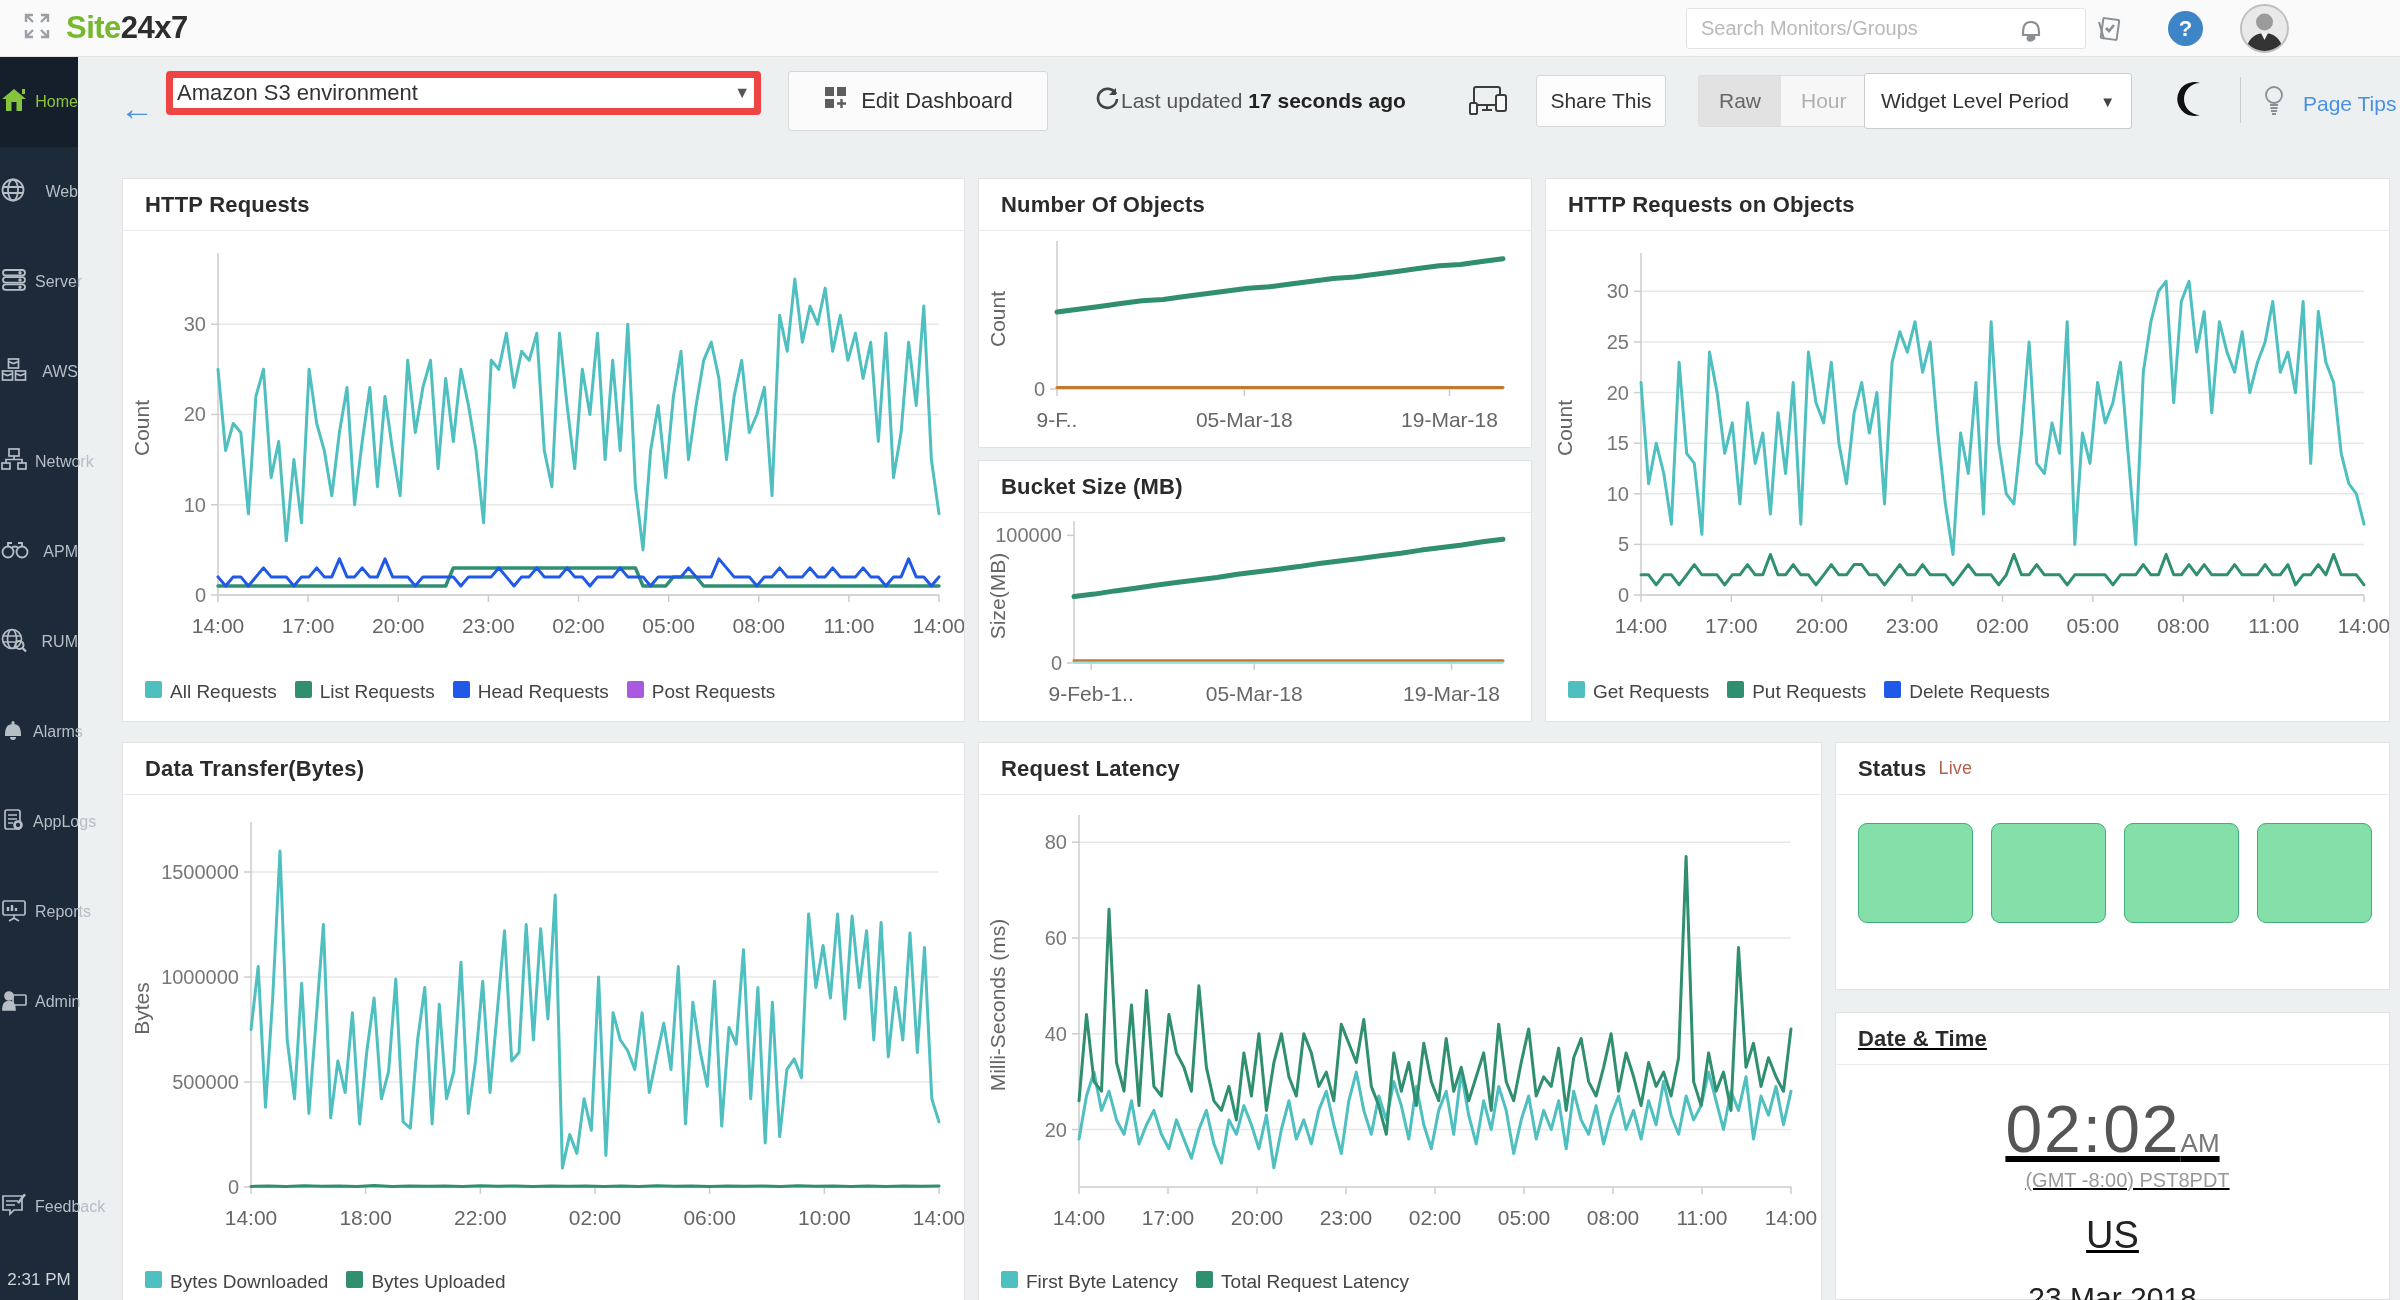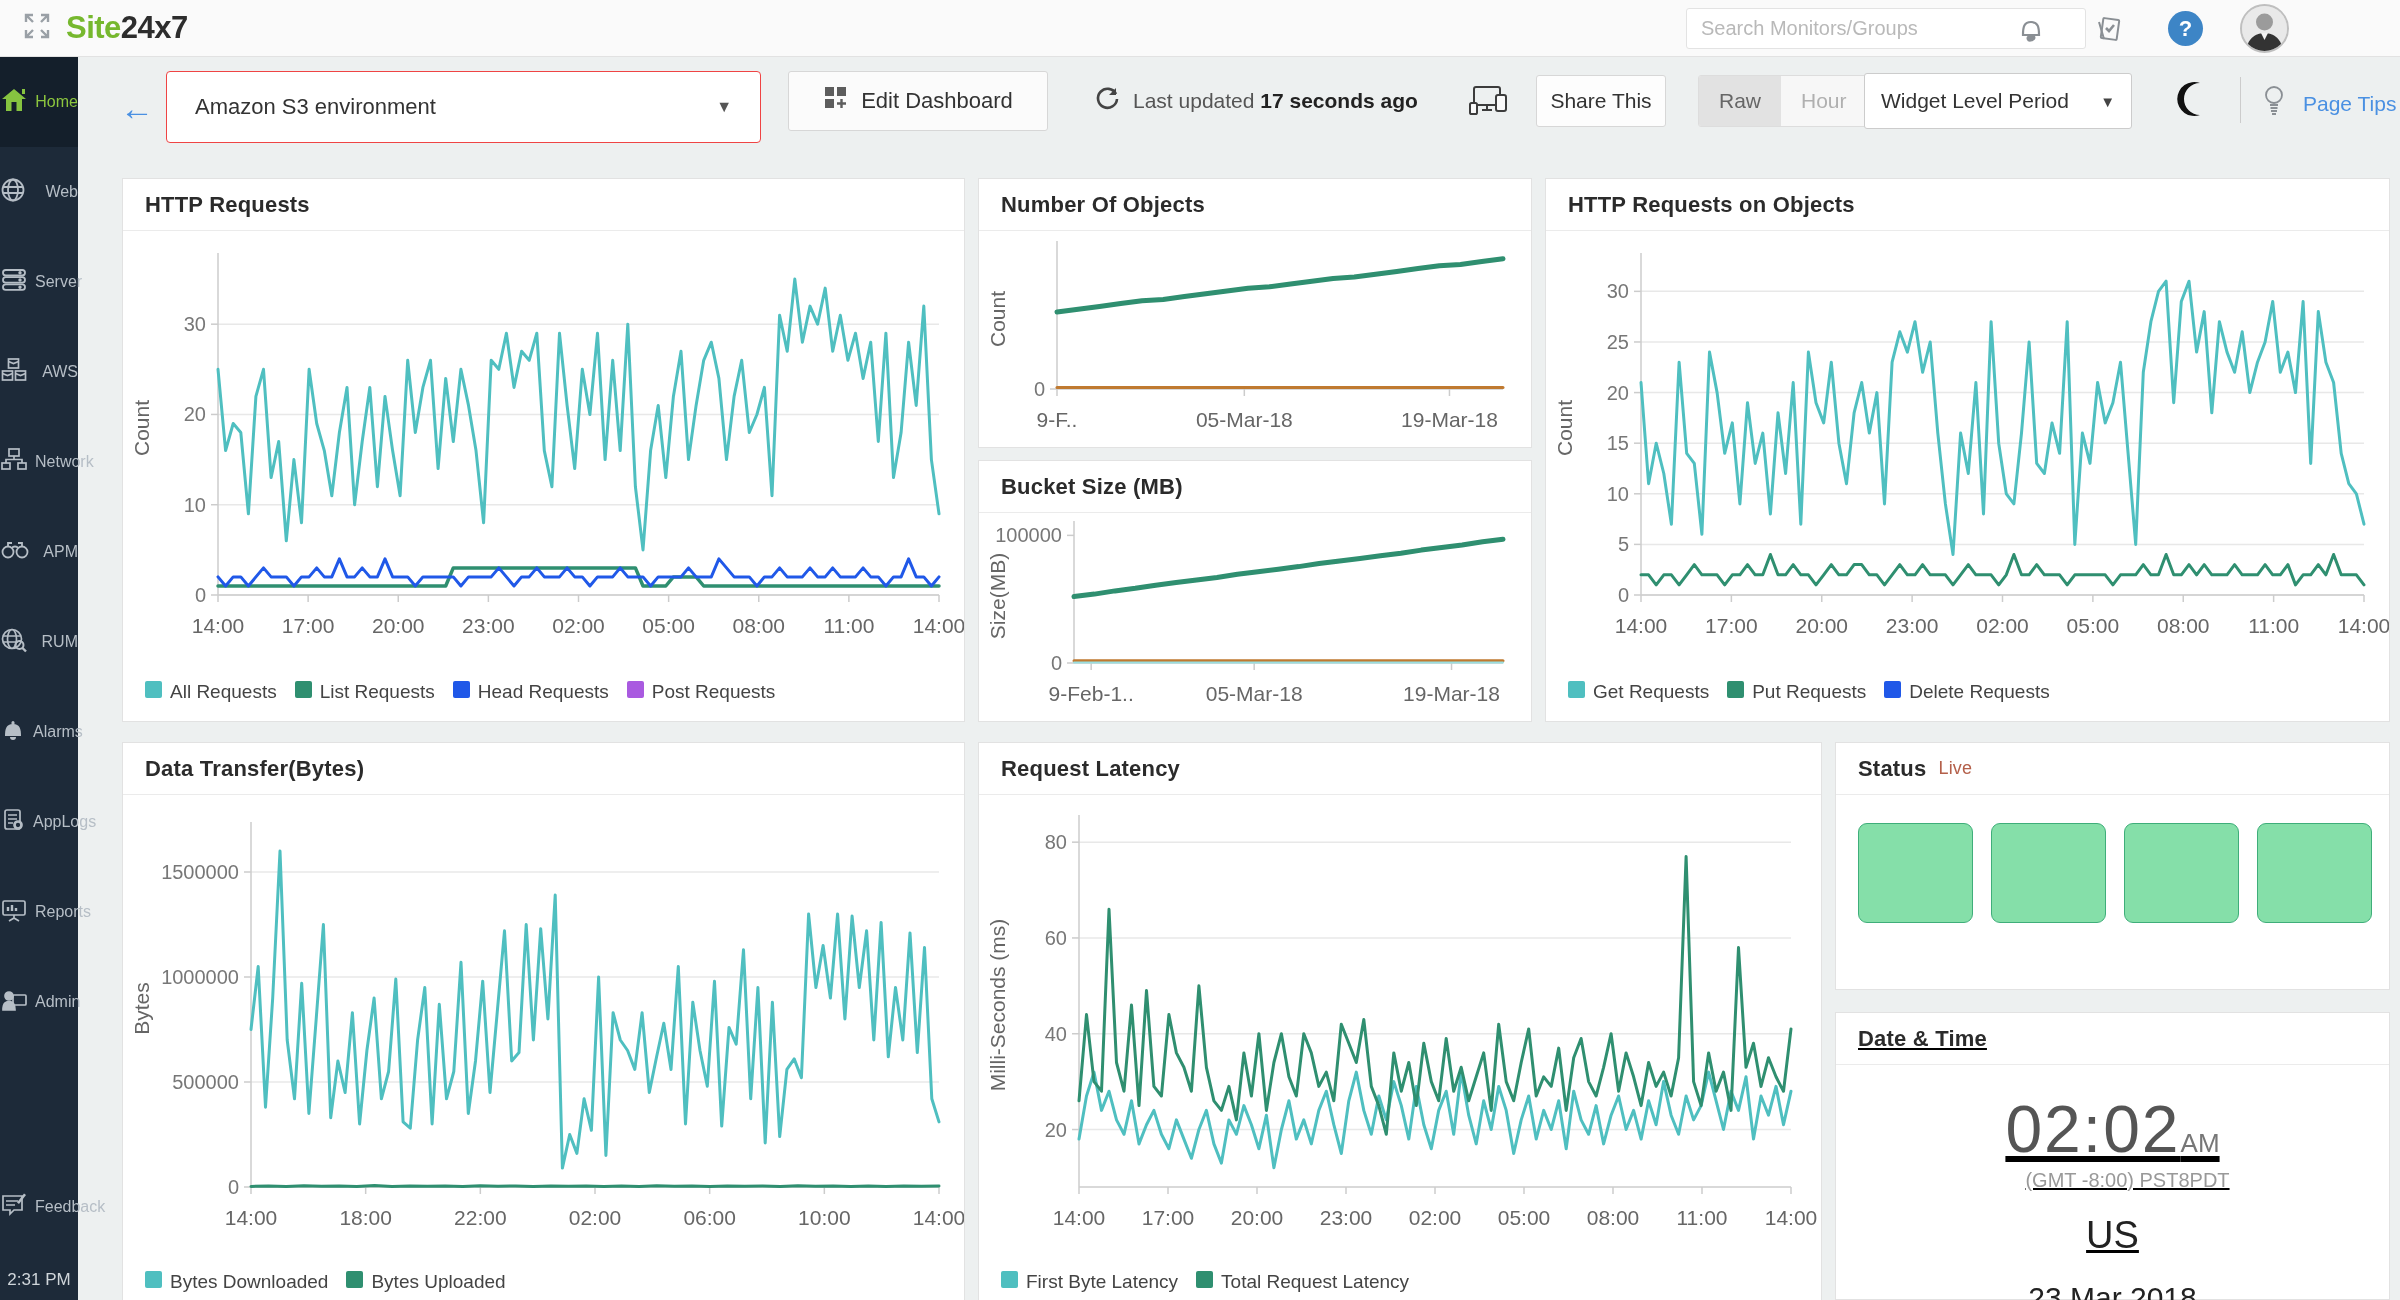--- a/index.html
+++ b/index.html
@@ -32,28 +32,28 @@
   .side-item .lbl { font-size:16px; color:#b6bec6; }
   .side-item.active { background:#141f2b; }
   .side-item.active .lbl { color:#8cc63e; }
   .side-time { position:absolute; left:0; bottom:10px; width:78px; text-align:center;
     font-size:17px; color:#cfd5da; }
   .side-feedback { position:absolute; left:0; bottom:48px; }
 
   
   .hdr { position:absolute; left:78px; top:57px; width:2322px; height:110px; }
   .back-arrow { position:absolute; left:42px; top:32px; font-size:34px; color:#4a90e2; cursor:pointer; }
-  .dash-select { position:absolute; left:88px; top:14px; width:595px; height:72px; background:#fff;
-    border:1px solid #ef4444; border-radius:4px; display:flex; align-items:center;
-    padding:0 28px; font-size:22px; color:#333; cursor:pointer; }
+  .dash-select { position:absolute; left:88px; top:14px; width:595px; height:44px; background:#fff;
+    border:7px solid #ef4444; border-radius:4px; display:flex; align-items:center;
+    padding:0 4px; font-size:22px; color:#333; cursor:pointer; }
   .dash-select .caret { margin-left:auto; font-size:16px; color:#555; }
   .btn { background:#fbfbfb; border:1px solid #d7d7d7; border-radius:3px; color:#333;
     display:flex; align-items:center; justify-content:center; gap:12px; cursor:pointer; }
   .edit-btn { position:absolute; left:710px; top:14px; width:260px; height:60px; font-size:22px; }
-  .refresh-wrap { position:absolute; left:1016px; top:28px; display:flex; align-items:center; gap:12px; }
+  .refresh-wrap { position:absolute; left:1016px; top:28px; display:flex; align-items:center; gap:0; }
   .last-updated { font-size:21px; color:#555; }
   .last-updated b { color:#222; }
   .devices { position:absolute; left:1390px; top:26px; }
   .share-btn { position:absolute; left:1458px; top:18px; width:130px; height:52px; font-size:21px; background:#fdfdfd;}
   .toggle { position:absolute; left:1620px; top:18px; height:52px; display:flex;
     border:1px solid #ddd; border-radius:3px; overflow:hidden; background:#f7f7f7; }
   .toggle .seg { padding:0 20px; display:flex; align-items:center; font-size:21px; cursor:pointer; }
   .toggle .seg.sel { background:#e2e2e2; color:#666; }
   .toggle .seg.uns { color:#b0b0b0; }
   .period-select { position:absolute; left:1786px; top:16px; width:268px; height:56px; background:#fff;

